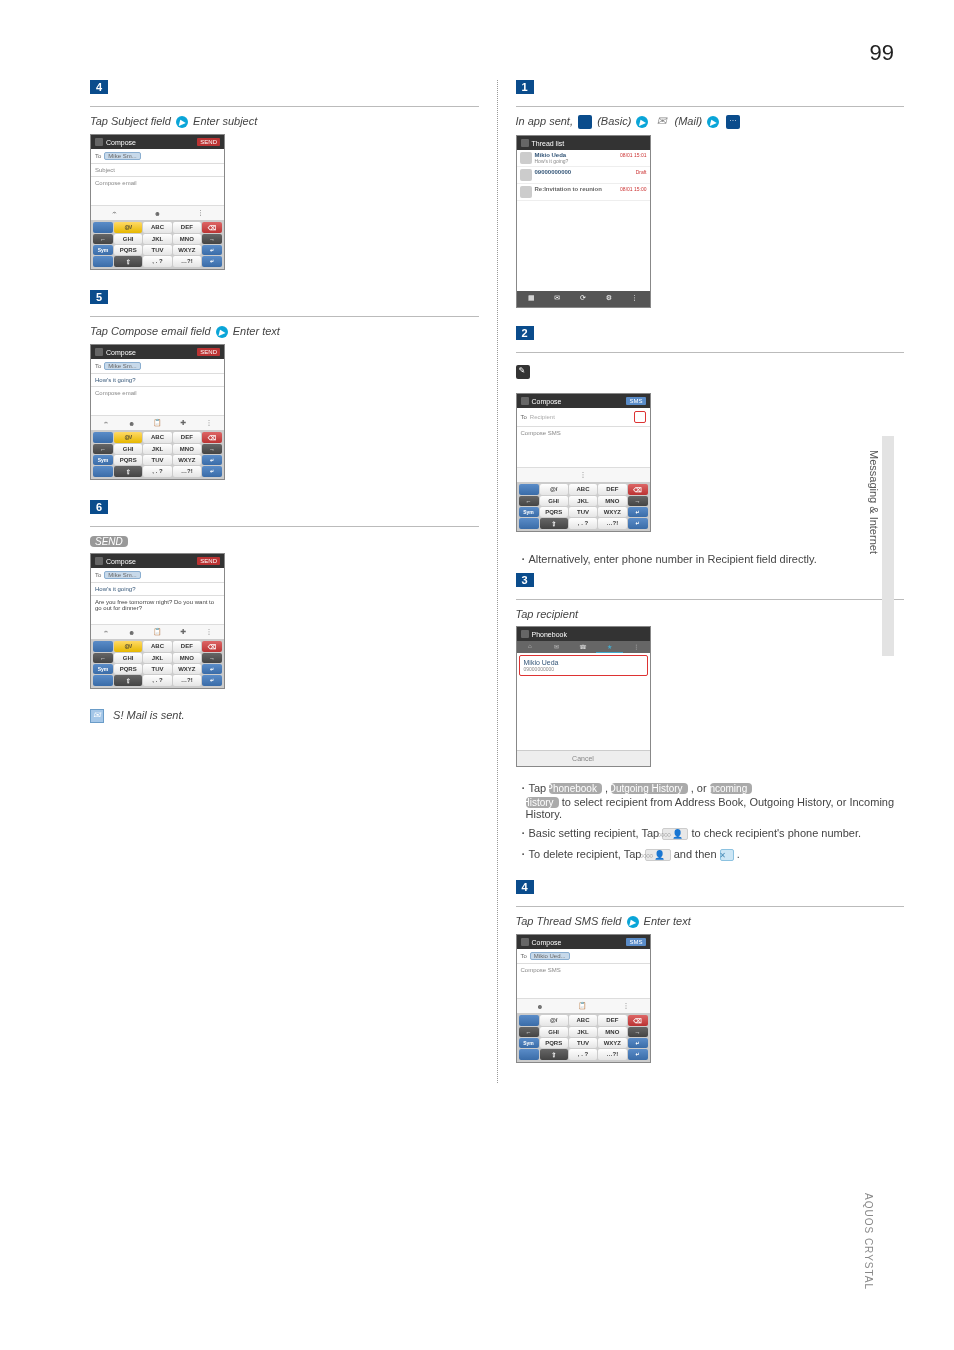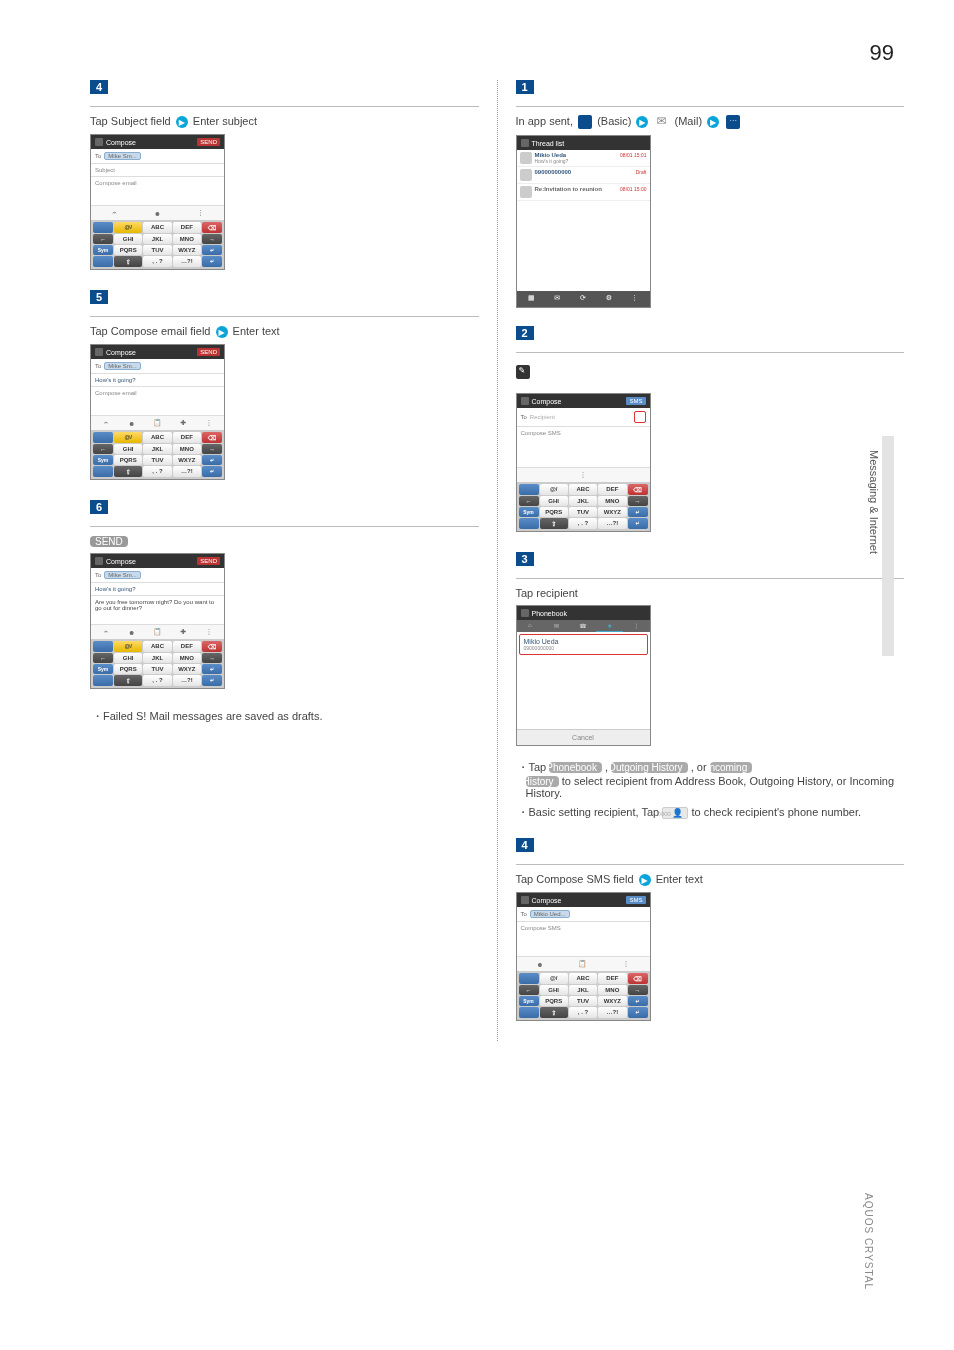--- a/index.html
+++ b/index.html
@@ -41,20 +41,21 @@
     margin-bottom: 8px;
   }
   .section-line {
     border-top: 1px solid #bbb;
     margin: 4px 0 8px 0;
   }
   .instr {
     font-size: 11px;
     color: #444;
     margin-bottom: 6px;
+    font-style: italic;
   }
   .arrow-icon {
     display: inline-flex;
     align-items: center;
     justify-content: center;
     width: 12px;
     height: 12px;
     border-radius: 50%;
     background: #0aa5d8;
     color: #fff;
@@ -519,21 +520,24 @@
         <div class="key">TUV</div>
         <div class="key">WXYZ</div>
         <div class="key blue">↵</div>
         <div class="key blue"></div>
         <div class="key dark">⇧</div>
         <div class="key">, . ?</div>
         <div class="key">…?!</div>
         <div class="key blue">↵</div>
       </div>
     </div>
-    <div class="bullet-line">・Failed S! Mail messages are saved as drafts.</div>
+    <div class="instr">
+      <span class="sent-icon"></span>
+      <span>S! Mail is sent.</span>
+    </div>
   </div>
 
   <div class="col-sep"></div>
 
   <div class="col-right">
 
     
     <div class="step-badge">1</div>
     <div class="section-line"></div>
     <div class="instr">
@@ -618,20 +622,21 @@
         <div class="key">TUV</div>
         <div class="key">WXYZ</div>
         <div class="key blue">↵</div>
         <div class="key blue"></div>
         <div class="key dark">⇧</div>
         <div class="key">, . ?</div>
         <div class="key">…?!</div>
         <div class="key blue">↵</div>
       </div>
     </div>
+    <div class="bullet-line">・Alternatively, enter phone number in Recipient field directly.</div>
 
     
     <div class="step-badge">3</div>
     <div class="section-line"></div>
     <div class="instr">Tap recipient</div>
     <div class="phbk">
       <div class="phbk-hdr">
         <span style="width:8px;height:8px;background:#666;border-radius:1px"></span>
         <span>Phonebook</span>
       </div>
@@ -658,27 +663,34 @@
       <span class="tag-btn">Incoming</span>
       <br>
       <span class="tag-btn">History</span>
       <span>to select recipient from Address Book, Outgoing History, or Incoming History.</span>
     </div>
     <div class="bullet-line">
       <span>・Basic setting recipient, Tap</span>
       <span class="tag-recip">👤</span>
       <span>to check recipient's phone number.</span>
     </div>
+    <div class="bullet-line">
+      <span>・To delete recipient, Tap</span>
+      <span class="tag-recip">👤</span>
+      <span>and then</span>
+      <span class="tag-x">✕</span>
+      <span>.</span>
+    </div>
 
     
     <div style="height:12px"></div>
     <div class="step-badge">4</div>
     <div class="section-line"></div>
     <div class="instr">
-      <span>Tap Compose SMS field</span>
+      <span>Tap Thread SMS field</span>
       <span class="arrow-icon">▶</span>
       <span>Enter text</span>
     </div>
     <div class="screenshot-block">
       <div class="compose-header">
         <span class="hdr-icon"></span>
         <span>Compose</span>
         <span class="send-btn sms">SMS</span>
       </div>
       <div class="compose-to">

